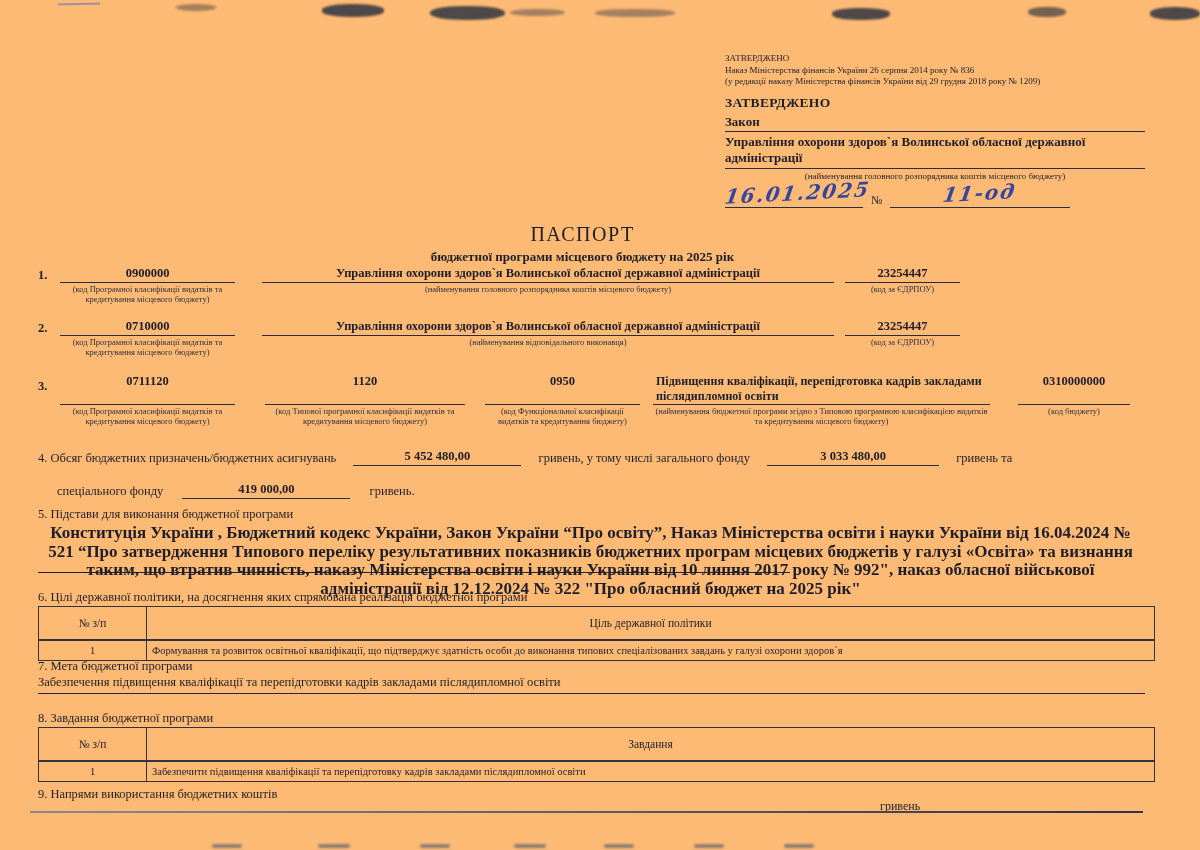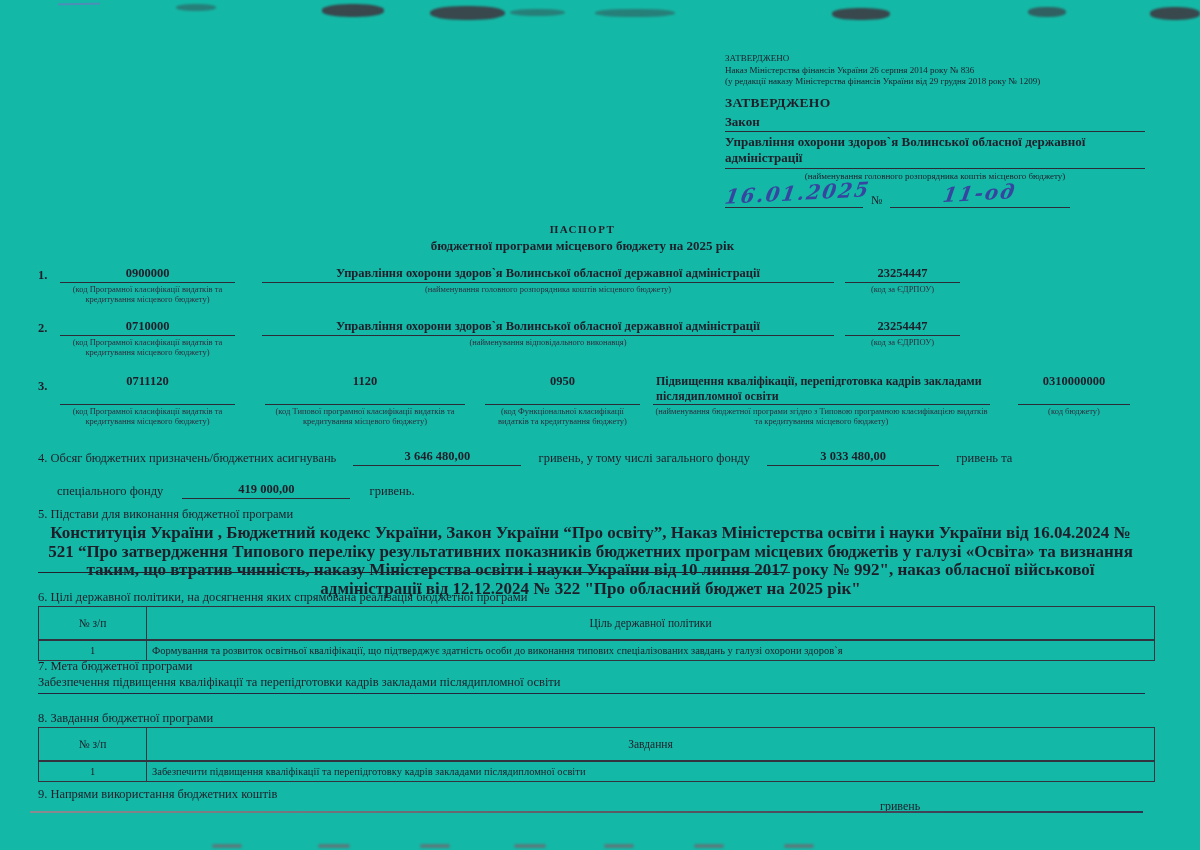--- a/index.html
+++ b/index.html
@@ -1,18 +1,18 @@
 <!DOCTYPE html>
 <html><head>
 <meta charset="utf-8">
 <style>
   html,body { margin:0; padding:0; background:#e8e8e8; }
   .page {
     position:relative; width:1200px; height:850px; margin:0 auto;
-    background:#14b8a6; overflow:hidden;
+    background:#fdba74; overflow:hidden;
     font-family:"Liberation Serif", serif; color:#1e1e2a;
   }
   
   .smudge { position:absolute; background:#3c3c44; border-radius:45%; filter:blur(1.3px); }
   .smudge.light { opacity:.45; }
   .smudge.med { opacity:.7; }
   .smudge.dark { opacity:.9; }
   .blue-scribble { position:absolute; height:2px; background:#6a78c2; opacity:.65; filter:blur(.4px); transform:rotate(-1deg); }
   .bottom-rule { position:absolute; left:30px; top:811px; width:1113px; height:2px;
     background:linear-gradient(to right,#8a8a90,#55555f 60%,#2e3350); }
@@ -32,21 +32,21 @@
     border-bottom:1.6px solid #2c2c3a; }
   .no-sign { position:absolute; left:146px; top:12px; font-size:12px; }
   .hw-num-box { position:absolute; left:165px; top:0; width:180px; height:26px;
     border-bottom:1.6px solid #2c2c3a; text-align:center; }
   .hand { font-family:"DejaVu Serif", serif; font-style:italic; font-weight:bold;
     color:#3646a0; font-size:20px; letter-spacing:2px; display:inline-block;
     transform:rotate(-3deg) skewX(-12deg); white-space:nowrap; }
 
   
   .title { position:absolute; left:20px; top:223px; width:1125px; text-align:center; }
-  .title .t1 { font-size:11px; font-weight:bold; letter-spacing:1.5px; }
+  .title .t1 { font-size:20px; font-weight:normal; letter-spacing:1.5px; }
   .title .t2 { font-size:13px; font-weight:bold; margin-top:3px; }
 
   
   .rownum { position:absolute; font-size:12.5px; font-weight:bold; left:38px; }
   .field { position:absolute; }
   .field .val { font-size:12.5px; font-weight:bold; text-align:center;
     border-bottom:1.3px solid #2c2c38; padding:0 3px 1px 3px; }
   .field .cap { font-size:8.5px; line-height:10px; text-align:center; color:#2e2e3e; margin-top:1px; }
   .r3 .val { height:31px; box-sizing:border-box; display:flex; align-items:flex-start; justify-content:center; }
   .r3 .val.left { justify-content:flex-start; text-align:left; font-size:12px; line-height:14.5px; }
@@ -166,21 +166,21 @@
       <div class="cap">(найменування бюджетної програми згідно з Типовою програмною класифікацією видатків та кредитування місцевого бюджету)</div>
     </div>
     <div class="field" style="left:1018px;top:374px;width:112px;">
       <div class="val">0310000000</div>
       <div class="cap">(код бюджету)</div>
     </div>
   </div>
 
   <div class="s4" style="top:449px;">
     <span>4. Обсяг бюджетних призначень/бюджетних асигнувань</span>
-    <span class="amount" style="width:168px;margin:0 14px;">3 646 480,00</span>
+    <span class="amount" style="width:168px;margin:0 14px;">5 452 480,00</span>
     <span>гривень, у тому числі загального фонду</span>
     <span class="amount" style="width:172px;margin:0 14px;">3 033 480,00</span>
     <span>гривень та</span>
   </div>
   <div class="s4" style="top:482px;margin-left:19px;">
     <span>спеціального фонду</span>
     <span class="amount" style="width:168px;margin:0 16px;">419 000,00</span>
     <span>гривень.</span>
   </div>
 

